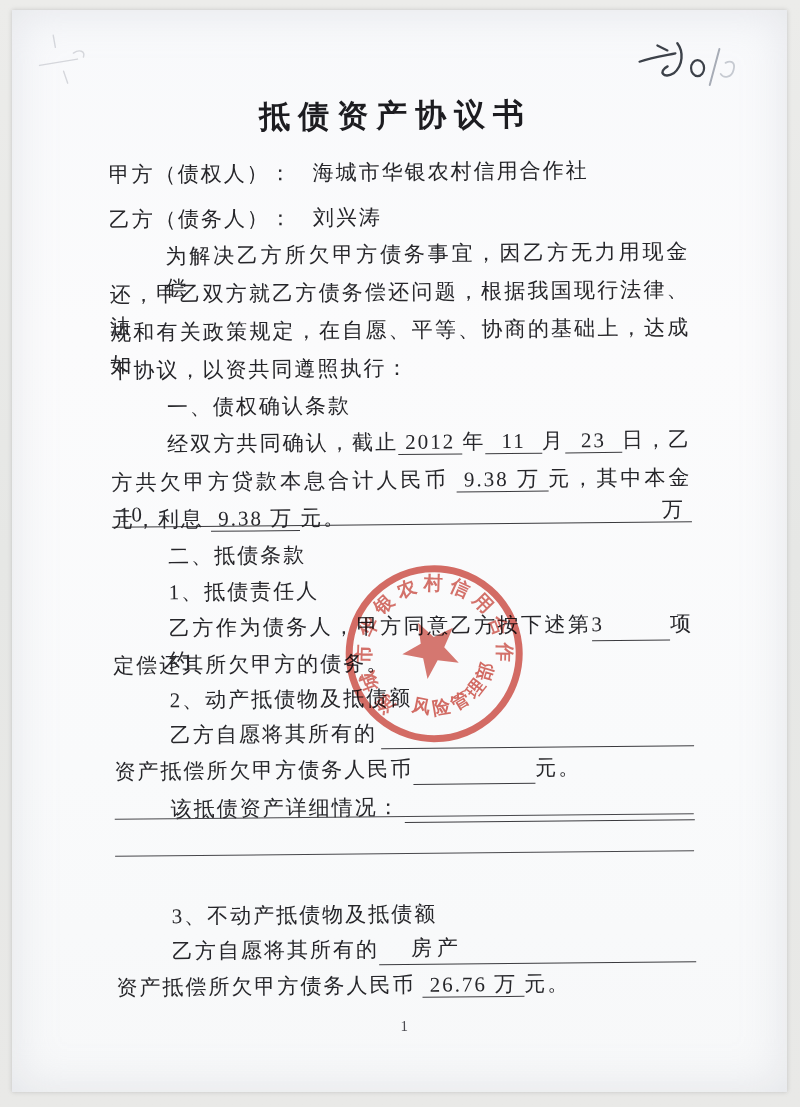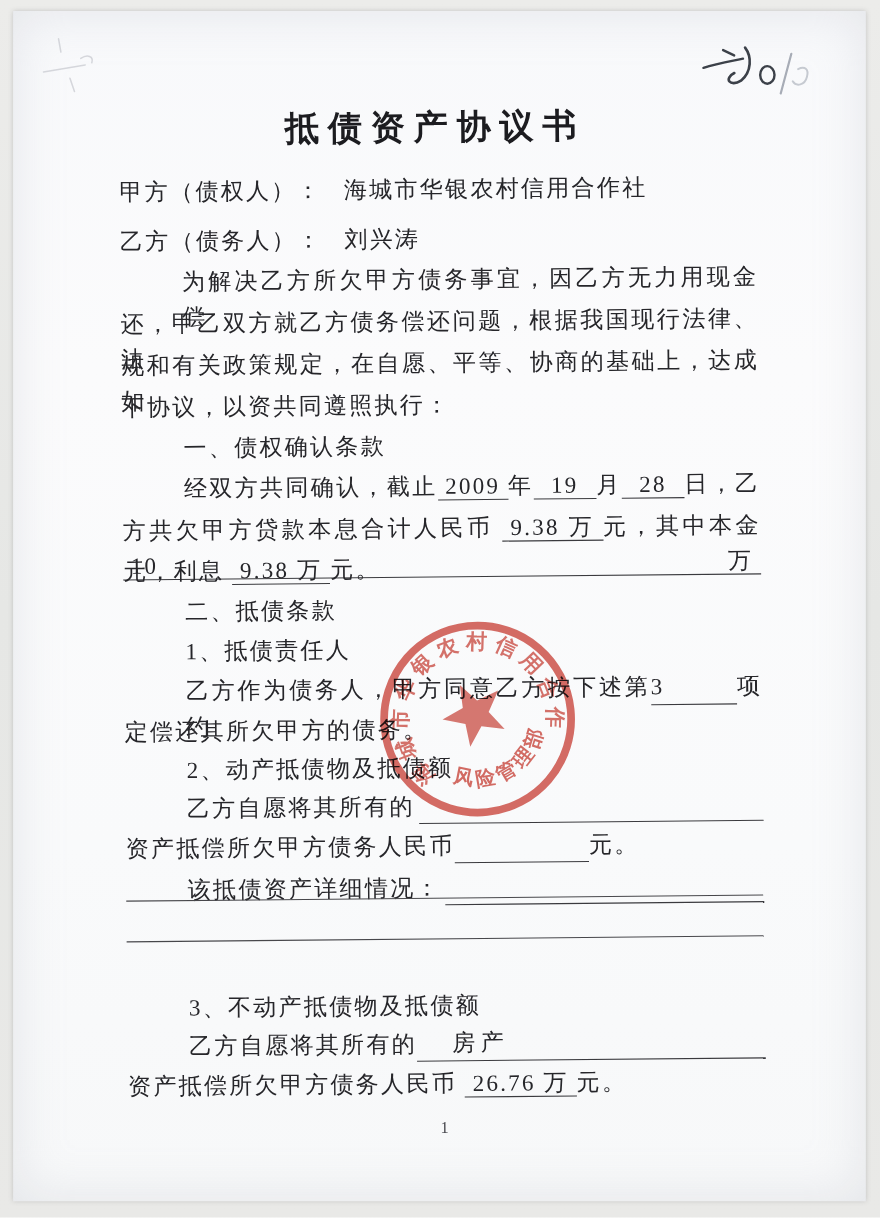--- a/index.html
+++ b/index.html
@@ -70,21 +70,21 @@
       </div>
 
       <div class="line just indent" style="top:228px">为解决乙方所欠甲方债务事宜，因乙方无力用现金偿</div>
       <div class="line just" style="top:266px">还，甲乙双方就乙方债务偿还问题，根据我国现行法律、法</div>
       <div class="line just" style="top:304px">规和有关政策规定，在自愿、平等、协商的基础上，达成如</div>
       <div class="line" style="top:342px">下协议，以资共同遵照执行：</div>
 
       <div class="line indent" style="top:379px">一、债权确认条款</div>
 
       <div class="line just indent" style="top:416px">
-        <span>经双方共同确认，截止</span><span class="u">2009</span><span>年</span><span class="u-wide">19</span><span>月</span><span class="u-wide">28</span><span>日，乙</span>
+        <span>经双方共同确认，截止</span><span class="u">2012</span><span>年</span><span class="u-wide">11</span><span>月</span><span class="u-wide">23</span><span>日，乙</span>
       </div>
 
       <div class="line just" style="top:454px">
         <span>方共欠甲方贷款本息合计人民币</span> <span class="u">9.38 万</span><span>元，其中本金</span> <span class="u">10 万</span>
       </div>
 
       <div class="line" style="top:491px">
         <span>元，利息</span> <span class="u">9.38 万</span><span>元。</span>
       </div>
 

